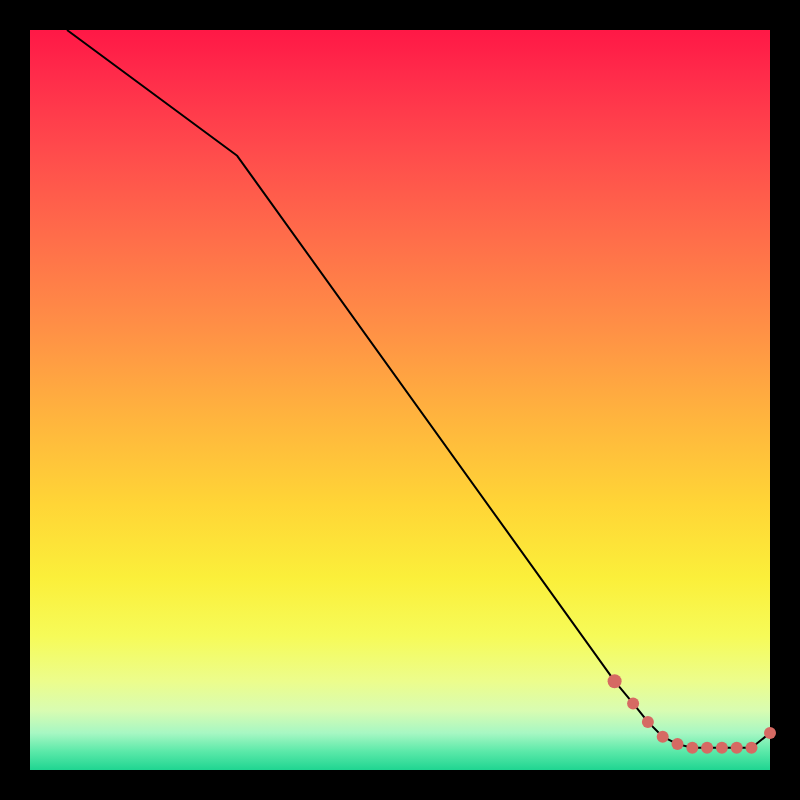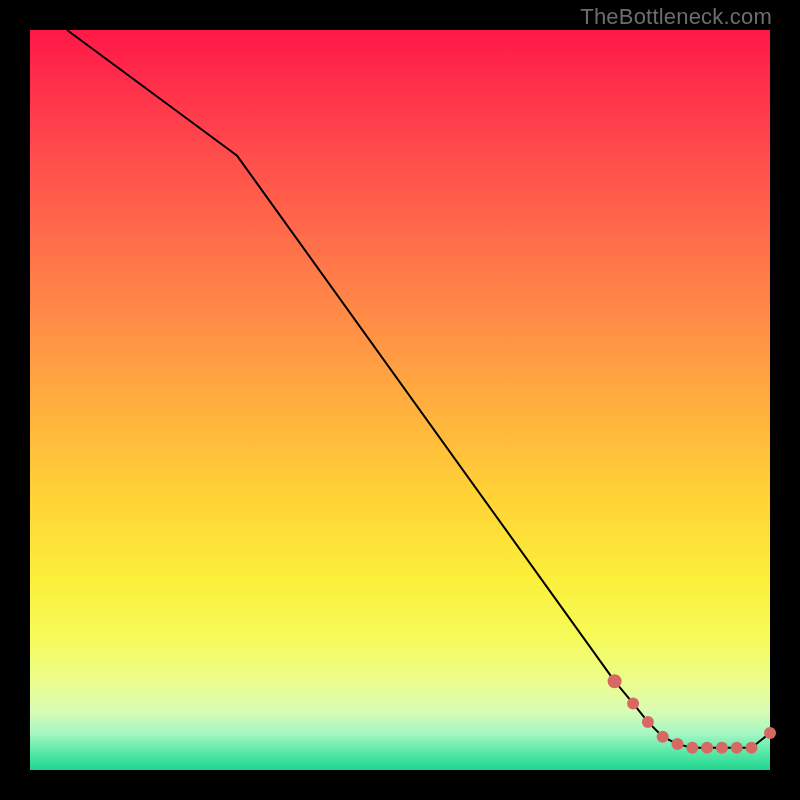--- a/index.html
+++ b/index.html
@@ -81,14 +81,13 @@
         <circle cx="647.5" cy="714.1" r="6" fill="#d66a63"></circle>
         <circle cx="662.3" cy="717.8" r="6" fill="#d66a63"></circle>
         <circle cx="677.1" cy="717.8" r="6" fill="#d66a63"></circle>
         <circle cx="691.9" cy="717.8" r="6" fill="#d66a63"></circle>
         <circle cx="706.7" cy="717.8" r="6" fill="#d66a63"></circle>
         <circle cx="721.5" cy="717.8" r="6" fill="#d66a63"></circle>
         <circle cx="740.0" cy="703.0" r="6" fill="#d66a63"></circle>
       </g>
   </svg>
 
-  <div class="watermark">TheBottleneck.com</div>
 </div>
 
 </body></html>

